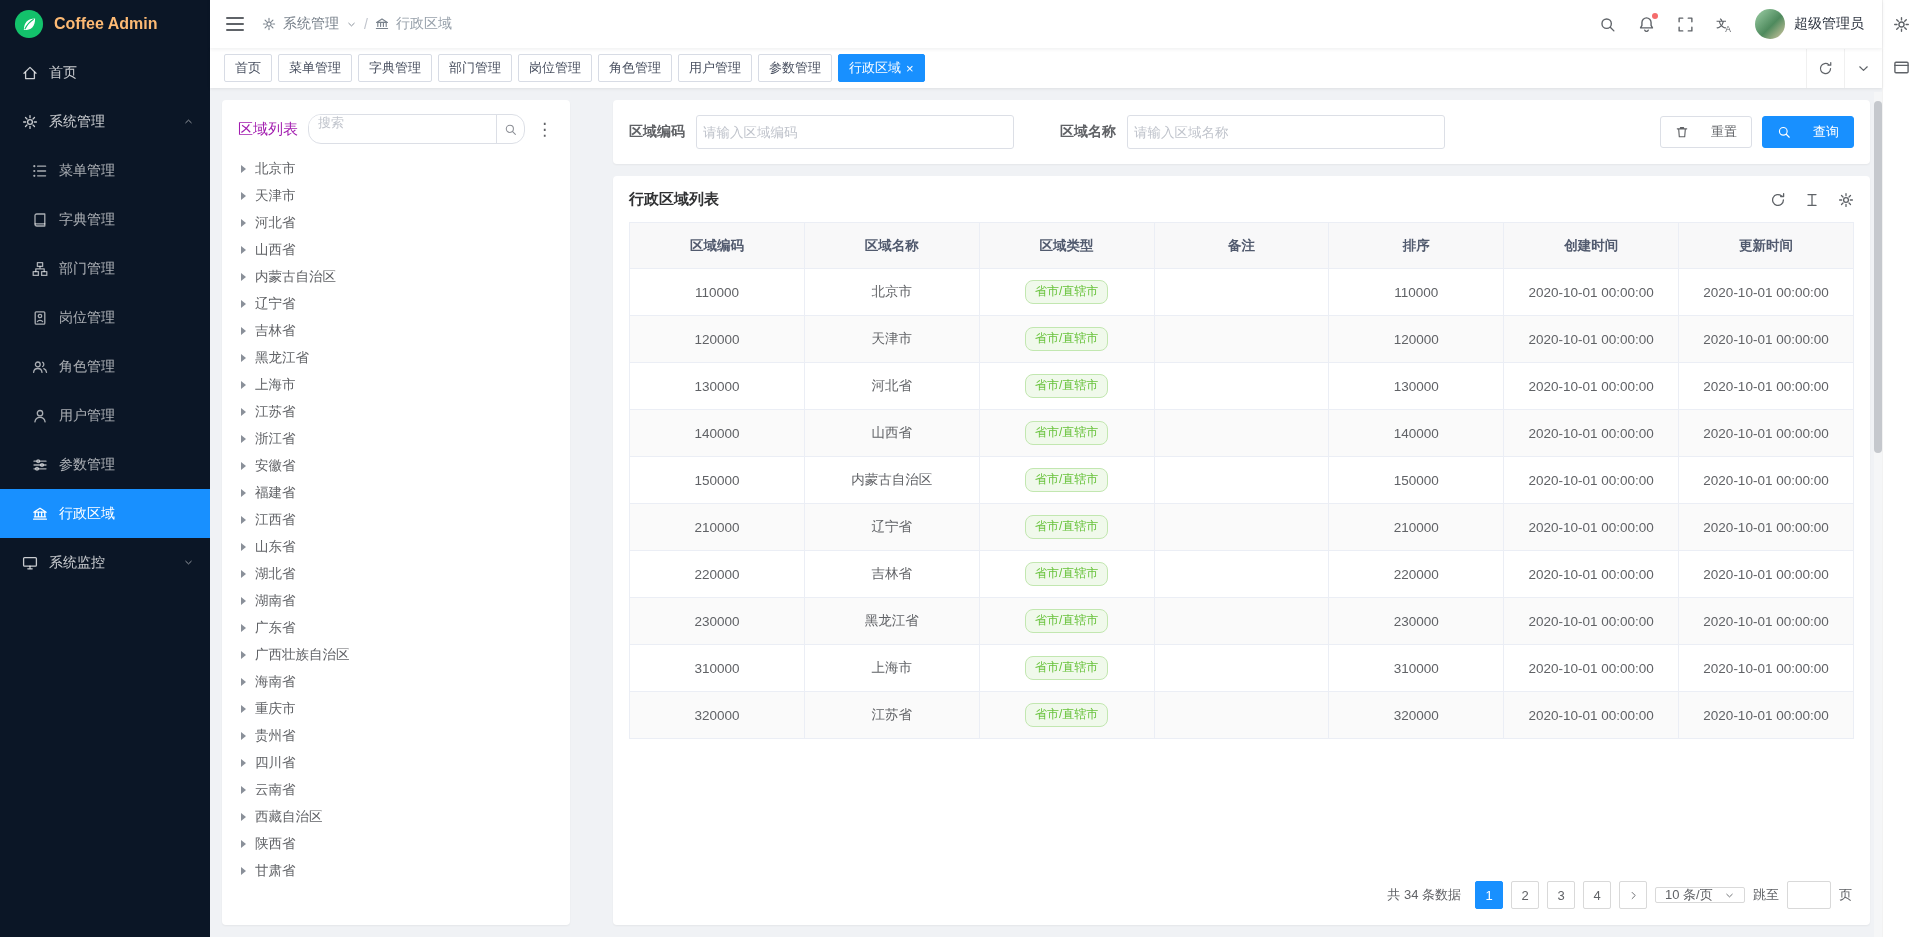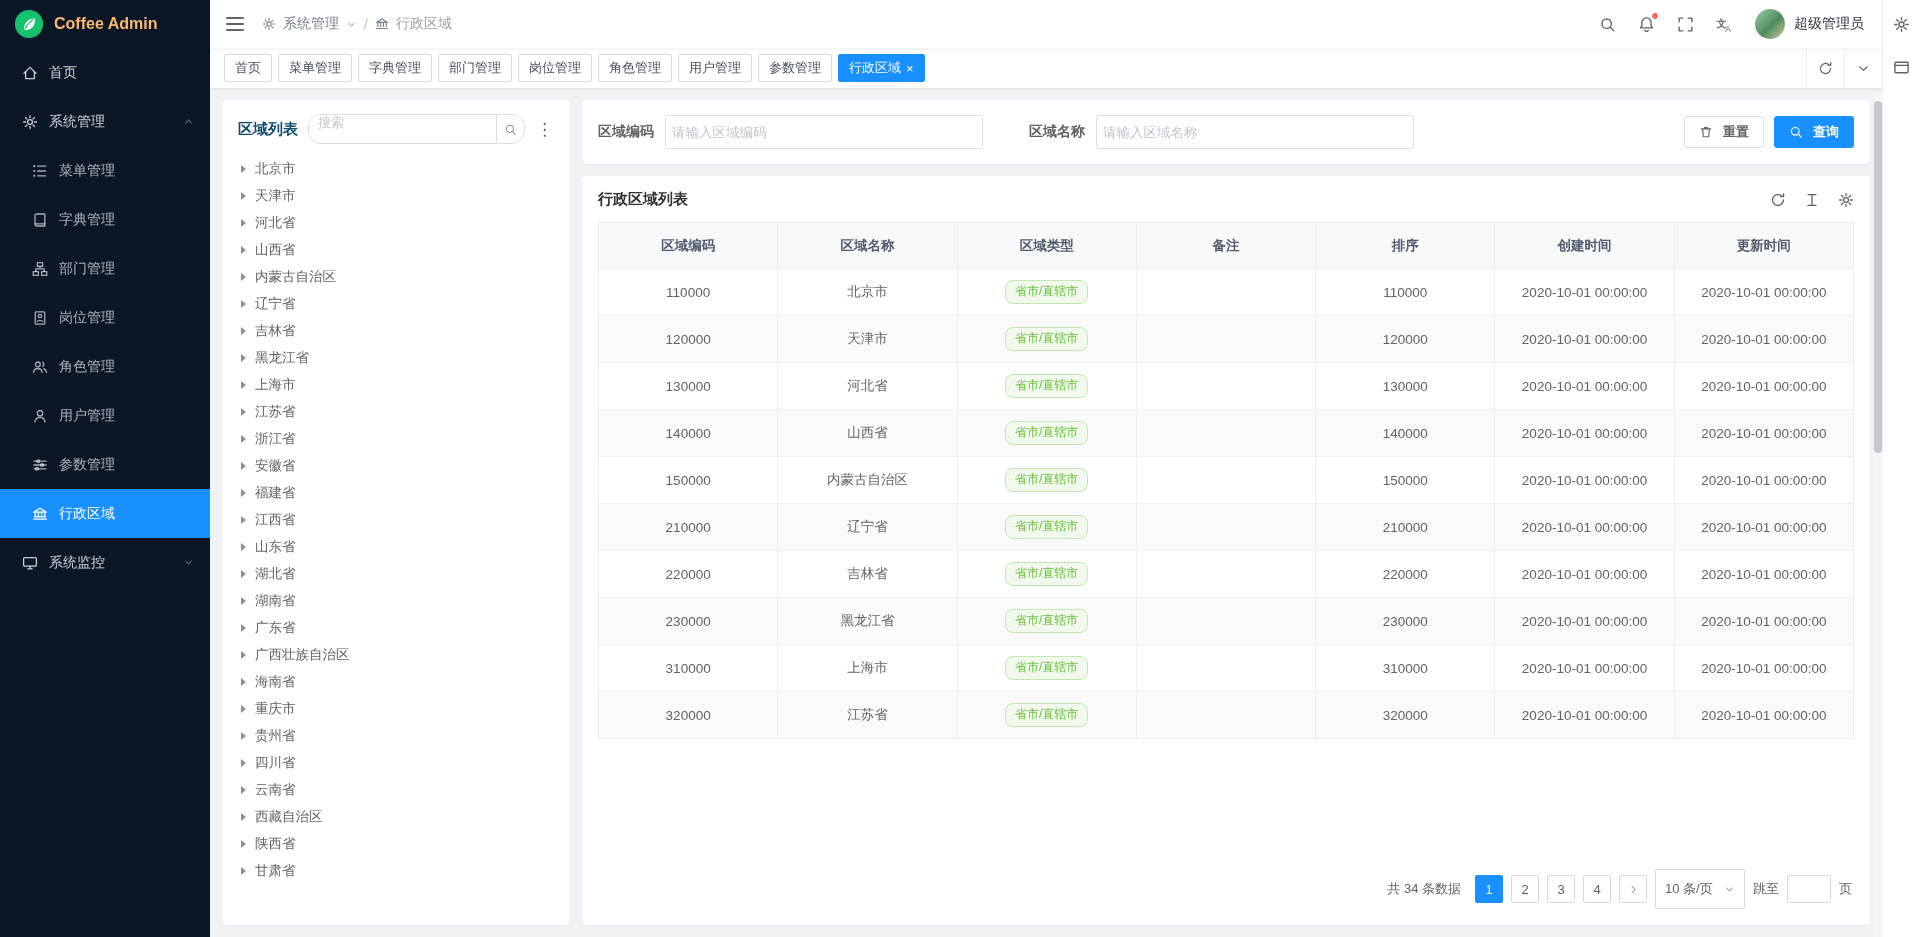--- a/index.html
+++ b/index.html
@@ -55,46 +55,46 @@
   .tabbar-actions { margin-left:auto; display:flex; height:100%; align-items:center; }
   .tabbar-icon { width:38px; height:39px; padding:11px; display:flex; align-items:center; justify-content:center;
     border-left:1px solid #f0f0f0; color:#5f6368; cursor:pointer; }
 
   .content { flex:1; min-height:0; display:flex; gap:12px; padding:12px; }
   .card { background:#fff; border-radius:4px; box-shadow:0 1px 2px rgba(0,0,0,.05); overflow:hidden; }
 
   
   .tree-card { width:348px; flex:none; padding:14px 16px; display:flex; flex-direction:column; }
   .tree-head { display:flex; align-items:center; gap:10px; flex:none; }
-  .tree-title { font-size:15px; font-weight:bold; color:#0c4a6e; white-space:nowrap; }
+  .tree-title { font-size:15px; font-weight:normal; color:#a21caf; white-space:nowrap; }
   .tree-search { flex:1; min-width:0; height:30px; display:flex; align-items:flex-start;
     border:1px solid #dcdfe6; border-radius:13px; overflow:hidden; background:#fff; }
   .tree-search input { border:none; outline:none; flex:1; min-width:0; padding:0 9px; font-size:13px; color:#606266; }
   .s-btn { width:28px; height:100%; flex:none; display:flex; align-items:center; justify-content:center;
     border-left:1px solid #dcdfe6; color:#8c8f96; cursor:pointer; }
   .s-btn .icon14 { width:13px; height:13px; }
   .dots { color:#606266; font-size:17px; line-height:1; cursor:pointer; padding:0 1px; }
   .tree-list { flex:1; margin-top:11px; overflow:hidden; }
   .tree-item { height:27px; display:flex; align-items:center; gap:9px; padding-left:3px;
     font-size:13.5px; color:#606266; cursor:pointer; white-space:nowrap; }
   .caret { width:0; height:0; flex:none; border-left:5px solid #8a9099;
     border-top:4px solid transparent; border-bottom:4px solid transparent; }
 
   
-  .right-col { flex:1; min-width:0; display:flex; flex-direction:column; gap:12px; }
+  .right-col { flex:1; min-width:0; display:flex; flex-direction:column; gap:12px;margin-left:31px; }
   .search-card { flex:none; height:64px; display:flex; align-items:center; padding:0 16px; }
   .field { display:flex; align-items:center; gap:11px; }
   .field label { font-size:14px; font-weight:600; color:#606266; white-space:nowrap; }
   .field input { width:318px; height:34px; border:1px solid #dcdfe6; border-radius:3px;
     padding:0 6px; font-size:13.5px; color:#ec4899; outline:none; }
   input::placeholder { color:#c0c4cc; }
   .field2 { margin-left:46px; }
   .form-buttons { margin-left:auto; display:flex; gap:10px; }
-  .btn { height:32px; padding:0 14px; display:flex; align-items:center; gap:10px;
-    font-size:13px; border-radius:3px; cursor:pointer; font-family:inherit;font-weight:bold; }
+  .btn { height:32px; padding:0 14px; display:flex; align-items:center; gap:22px;
+    font-size:13px; border-radius:3px; cursor:pointer; font-family:inherit; }
   .btn-plain { background:#fff; border:1px solid #dcdfe6; color:#606266; }
   .btn-primary { background:#1890ff; border:1px solid #1890ff; color:#fff; }
 
   
   .table-card { flex:1; min-height:0; padding:14px 16px 12px; display:flex; flex-direction:column; }
   .table-head { display:flex; align-items:center; flex:none; margin-bottom:13px; }
   .table-title { font-size:15px; font-weight:bold; color:#303133; }
   .table-tools { margin-left:auto; display:flex; gap:18px; }
   .tool-icon { width:16px; height:16px; display:inline-flex; color:#5f6368; cursor:pointer; }
   table { width:100%; border-collapse:collapse; table-layout:fixed; flex:none; }
@@ -108,21 +108,21 @@
   
   .pagination { margin-top:auto; flex:none; display:flex; align-items:center; justify-content:flex-end;
     gap:8px; padding:12px 2px 4px; font-size:13px; color:#606266; }
   .total { margin-right:6px; }
   .pages { display:flex; gap:8px; }
   .page-btn { min-width:28px; height:28px; display:flex; align-items:center; justify-content:center;
     background:#fff; border:1px solid #d9d9d9; border-radius:2px; font-size:13px; color:#606266;
     cursor:pointer; font-family:inherit; }
   .page-btn.active { background:#1890ff; border-color:#1890ff; color:#fff; }
   .page-btn .icon10 { color:#606266; }
-  .page-size { width:90px; height:40px; display:flex; align-items:center; justify-content:space-between;
+  .page-size { width:90px; height:16px; display:flex; align-items:center; justify-content:space-between;
     padding:0 9px; background:#fff; border:1px solid #d9d9d9; border-radius:2px; cursor:pointer; color:#606266; }
   .jump-input { width:44px; height:28px; border:1px solid #d9d9d9; border-radius:2px; text-align:center;
     font-size:13px; color:#606266; outline:none; }
 
   
   .right-strip { width:38px; flex:none; background:#fff; border-left:1px solid #f2f2f2;
     display:flex; flex-direction:column; align-items:center; padding-top:16px; gap:26px; }
   .strip-icon { width:17px; height:17px; display:inline-flex; color:#5f6368; cursor:pointer; }
   .vscroll { position:absolute; top:92px; right:0; bottom:0; width:8px; background:#f5f6f7; z-index:4; }
   .vthumb { width:8px; height:352px; margin-top:9px; background:#c5c8cd; border-radius:4px; }

